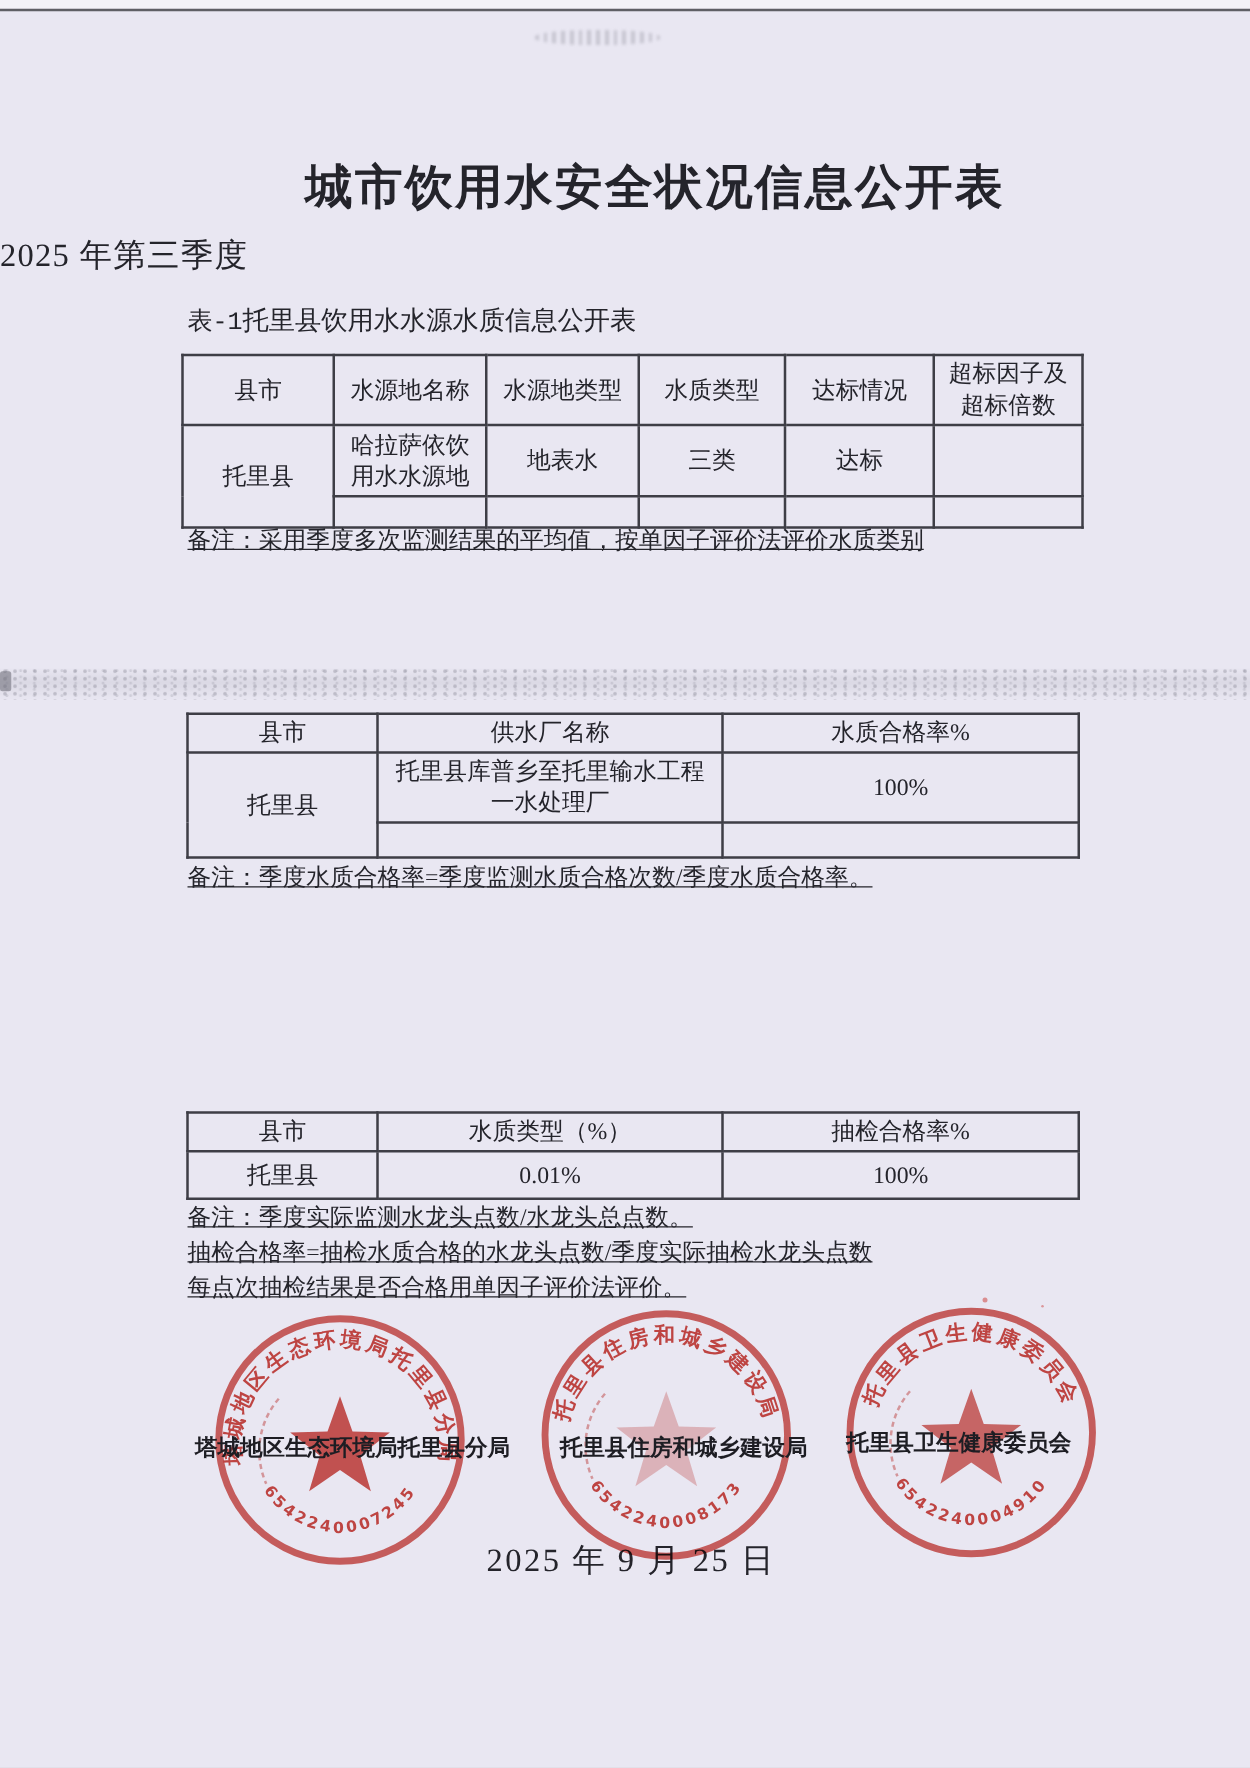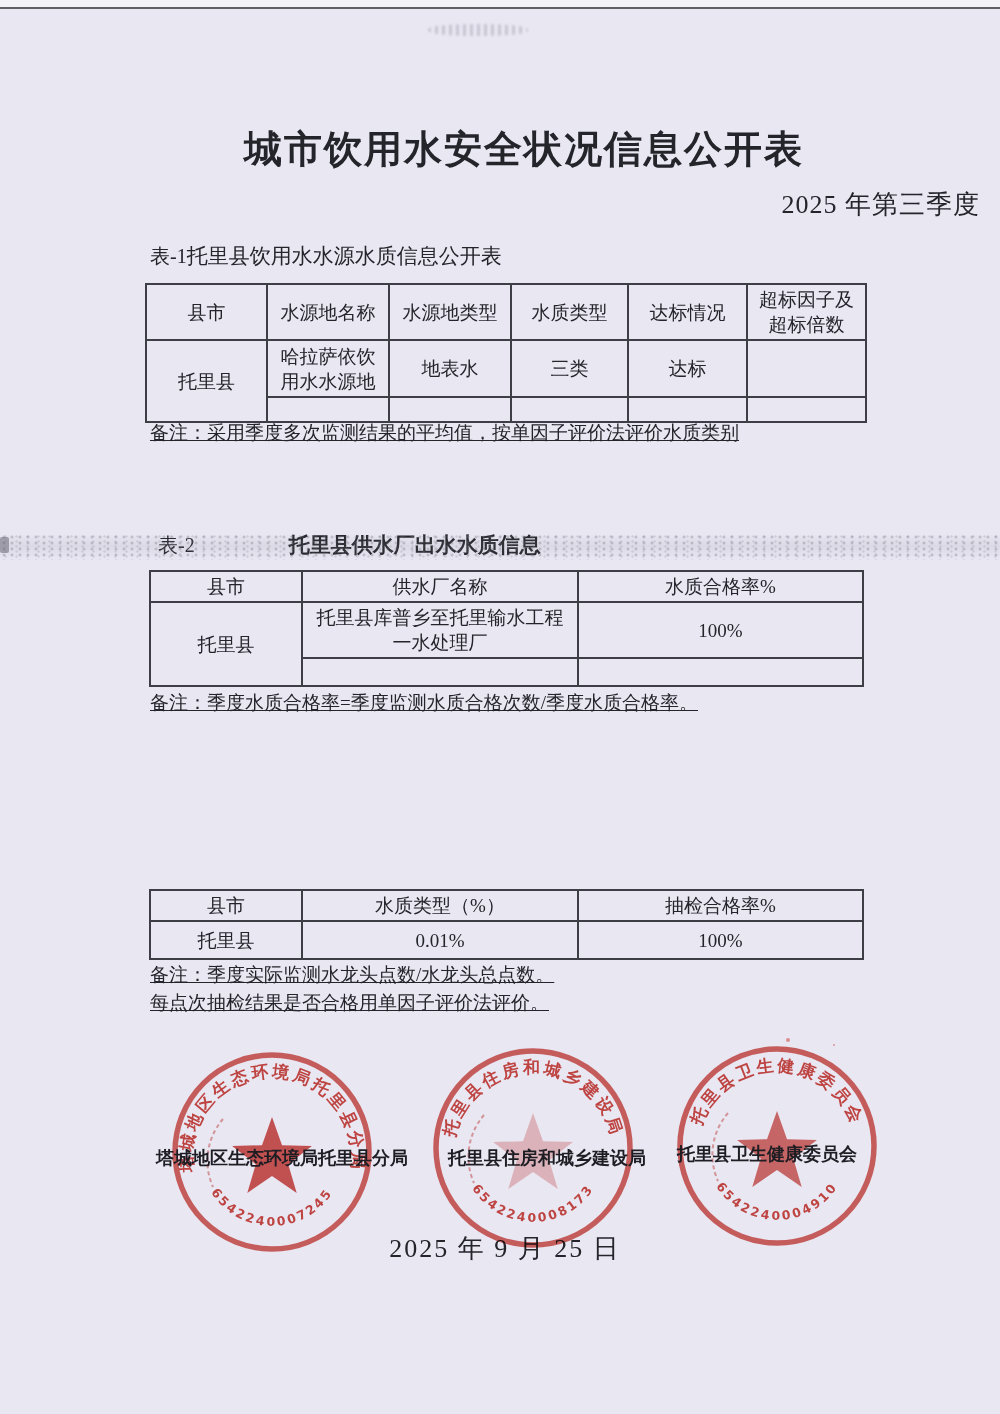--- a/index.html
+++ b/index.html
@@ -23,24 +23,24 @@
                    radial-gradient(circle, rgba(130,130,144,.30) 0 .9px, transparent 1.5px),
                    linear-gradient(180deg, rgba(140,140,152,0) 0%, rgba(140,140,152,.20) 45%, rgba(140,140,152,0) 100%);
                  background-size:8px 6px, 11px 5px, 100% 100%; }
   .smudge-edge { top:537px; left:0; width:9px; height:16px; background:rgba(70,70,82,.45); border-radius:2px; }
   .red-specks  { top:1038px; left:786px; width:4px; height:4px; border-radius:50%;
                  background:rgba(205,70,65,.55); box-shadow:46px 5px 0 -1px rgba(205,70,65,.5); }
 
   
   .page-title    { top:124px; left:0; width:1048px; text-align:center;
                    font-size:38px; font-weight:bold; letter-spacing:2px; }
-  .page-subtitle { top:187px; left:0; width:980px; text-align:right;
+  .page-subtitle { top:187px; left:0; width:980px; text-align:left;
                    font-size:26px; letter-spacing:1px;font-family:Liberation Serif, serif; }
 
-  .sec-line { display:flex; align-items:baseline; white-space:nowrap; }
+  .sec-line { display:flex; align-items:baseline; white-space:nowrap;font-family:Liberation Mono, monospace; }
   .sec-label { font-size:20px; }
   .sec-title { font-size:21px; }
   .sec-title.b { font-weight:bold; }
   .sec-title.xl { font-size:28px; font-weight:bold; }
 
   
   table.doc { border-collapse:collapse; table-layout:fixed; position:absolute; }
   table.doc td {
     border:2px solid #3e3e46; font-size:19px; text-align:center;
     vertical-align:middle; line-height:1.32; padding:2px 8px; overflow:hidden;
@@ -123,24 +123,20 @@
       <td></td>
       <td></td>
       <td></td>
       <td></td>
     </tr>
   </tbody>
     </table>
 
   <div class="abs note" style="left:150px;top:419px">备注：采用季度多次监测结果的平均值，按单因子评价法评价水质类别</div>
 
-  <div class="abs sec-line" style="left:158px;top:531px">
-    <span class="sec-label">表-2</span>
-    <span class="sec-title b" style="margin-left:94px">托里县供水厂出水水质信息</span>
-  </div>
 
   <table class="doc" style="left:149px;top:570px;width:713px">
     <colgroup>
         <col style="width:152px">
         <col style="width:276px">
         <col style="width:285px">
       </colgroup>
     <tbody>
         <tr style="height:30px">
       <td>县市</td>
@@ -179,20 +175,21 @@
     <tr style="height:38px">
       <td>托里县</td>
       <td>0.01%</td>
       <td>100%</td>
     </tr>
   </tbody>
     </table>
 
   <div class="abs note" style="left:150px;top:961px">
     <div>备注：季度实际监测水龙头点数/水龙头总点数。</div>
+    <div>抽检合格率=抽检水质合格的水龙头点数/季度实际抽检水龙头点数</div>
     <div>每点次抽检结果是否合格用单因子评价法评价。</div>
   </div>
 
   <svg class="stamp" style="left:167px;top:1047px" viewBox="0 0 210 210">
     <defs>
       <path id="arcTop0" d="M 28,132 A 80,80 0 1 1 182,132"></path>
       <path id="arcBot0" d="M 40,138 A 72,72 0 0 0 170,138"></path>
     </defs>
     <circle class="stamp-ring" cx="105" cy="105" r="97"></circle>
     <polygon class="stamp-star star-strong" points="105,70 115,98.2 144.9,99 121.2,117.3 129.7,146 105,129 80.3,146 88.8,117.3 65.1,99 95,98.2"></polygon>

